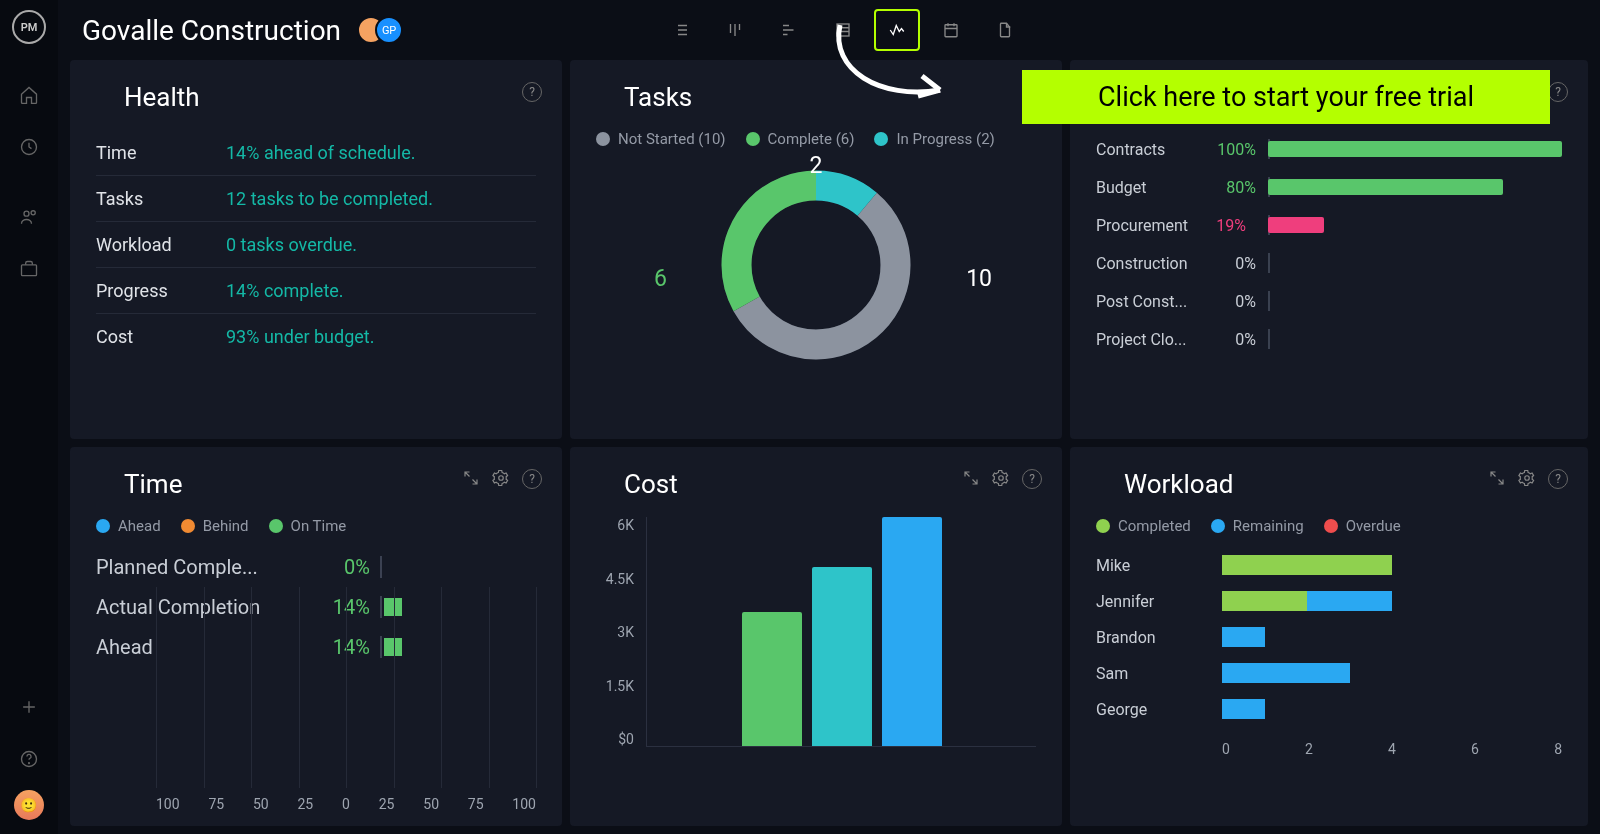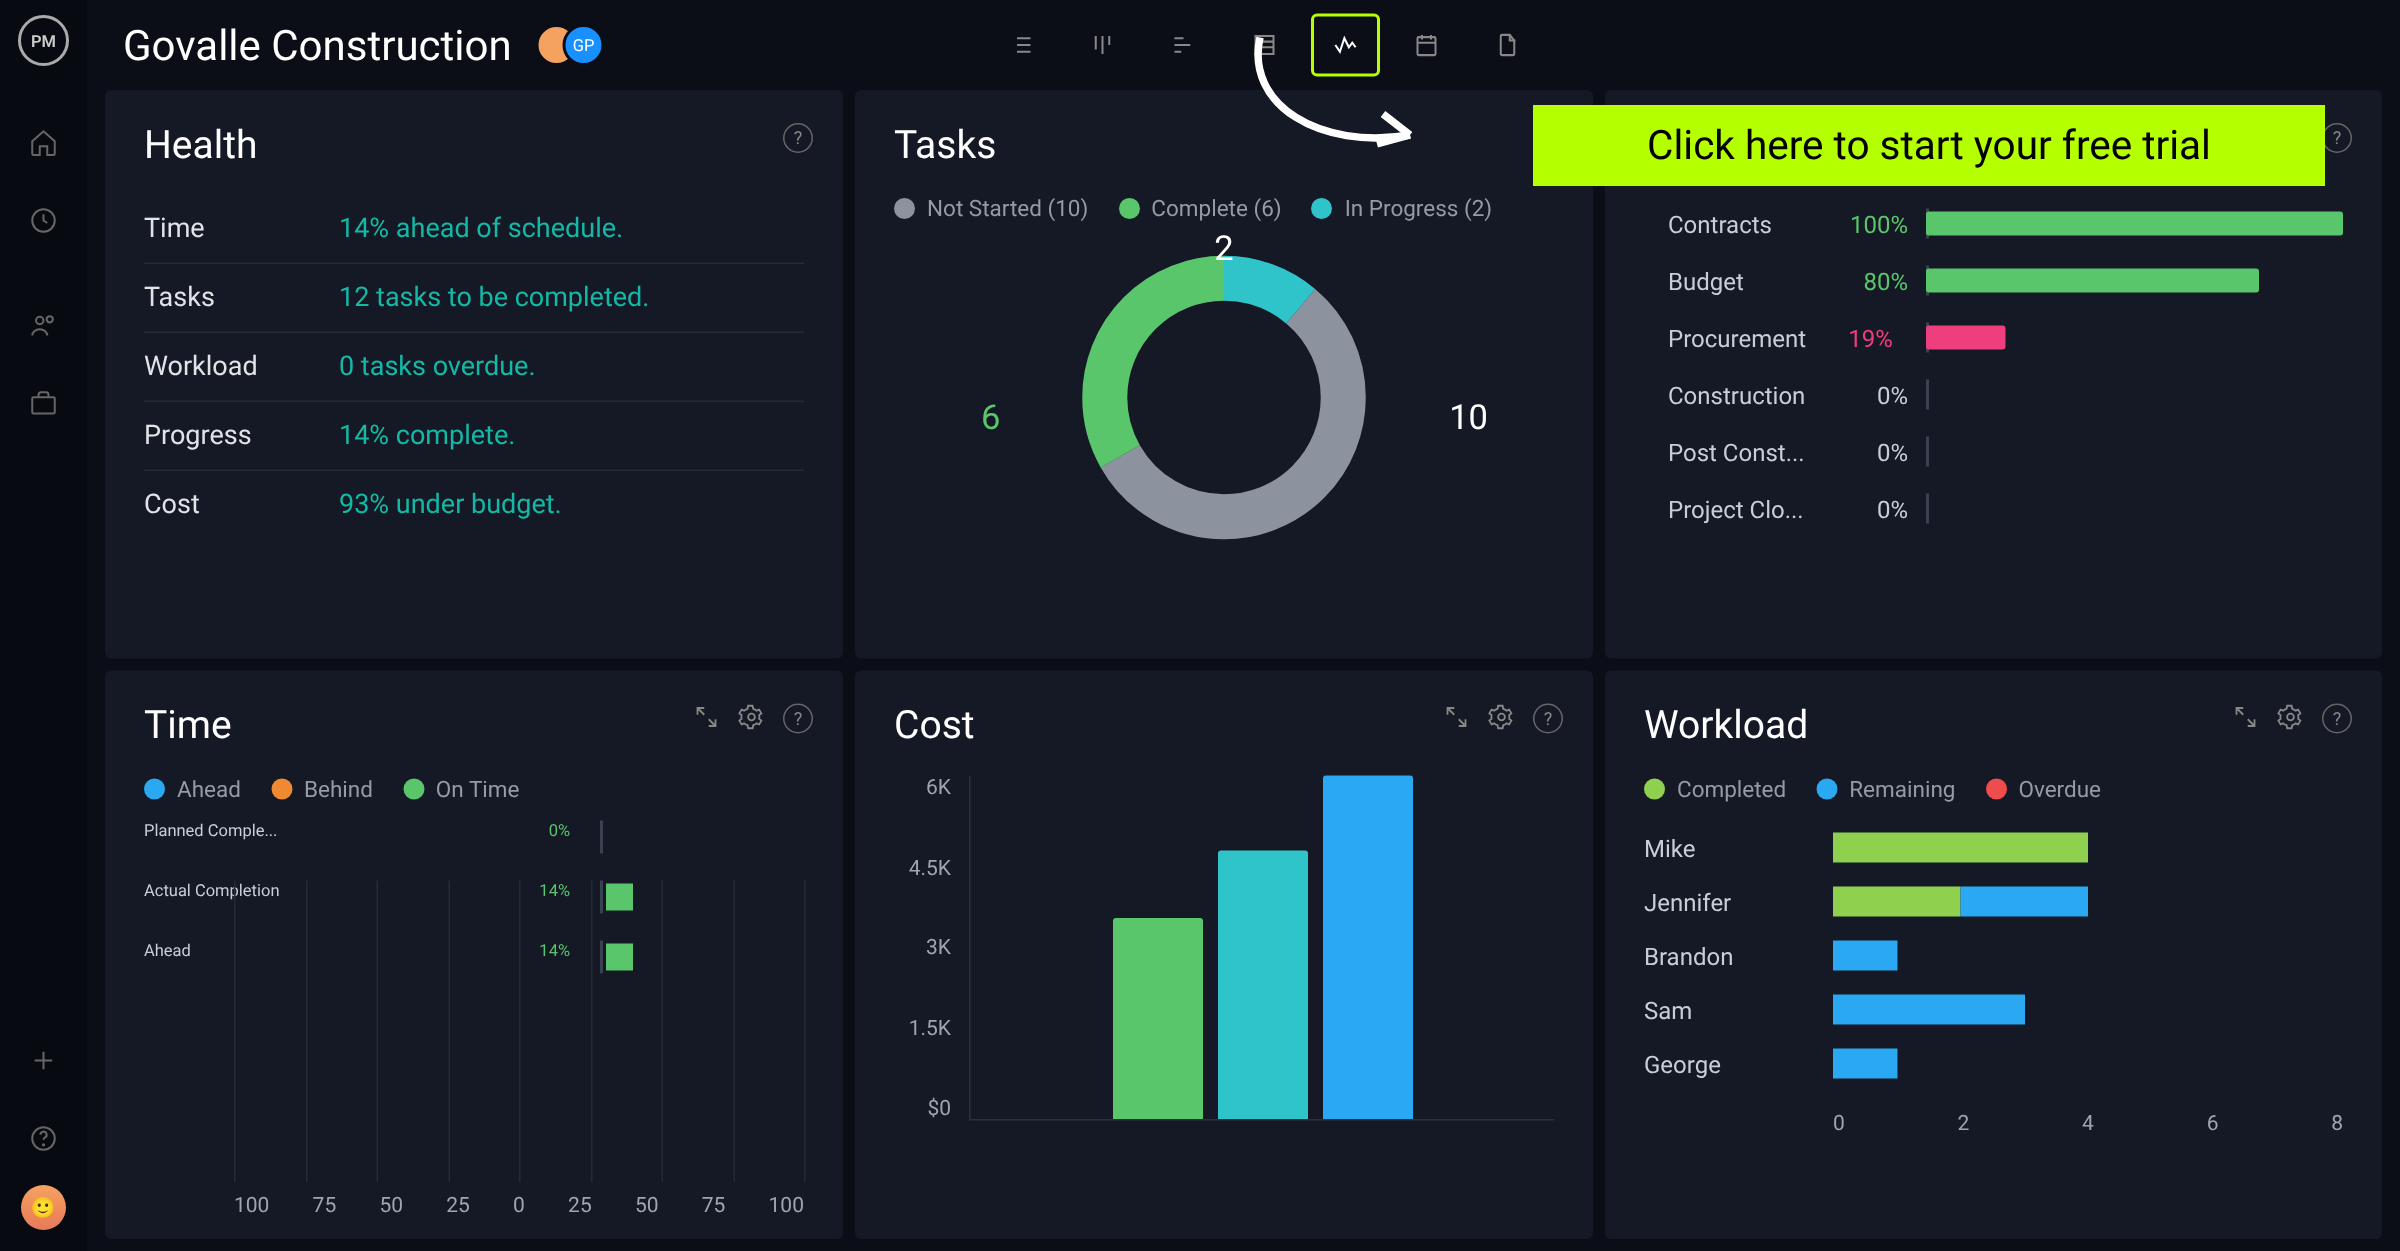--- a/index.html
+++ b/index.html
@@ -51,34 +51,34 @@
   .grid {
     flex:1; display:grid;
     grid-template-columns: 492px 492px 1fr;
     grid-template-rows: 1fr 1fr;
     gap:8px; padding:0 12px 8px 12px;
   }
   .card {
     background:#151925; border-radius:4px; padding:22px 26px; position:relative;
     overflow:hidden;
   }
-  .card-title { font-size:26px; color:#fff; font-weight:400; margin-bottom:18px;}
+  .card-title { font-size:26px; color:#fff; font-weight:400; margin-bottom:18px;margin-left:28px;}
   .card-ctrls { position:absolute; top:22px; right:20px; display:flex; gap:12px; color:#888;}
   .card-ctrls .cc{width:18px;height:18px;cursor:pointer;}
   .ctrl-help{width:20px;height:20px;border:1.5px solid #666;border-radius:50%;display:flex;align-items:center;justify-content:center;font-size:12px;color:#888;}
   .health-rows { margin-top:6px;}
   .hrow { display:flex; padding:12px 0; border-bottom:1px solid #252a38; }
   .hrow:last-child{border-bottom:none;}
   .hlabel { width:130px; font-size:18px; color:#e0e3e8;}
   .hval { font-size:18px; color:#14b8a6;}
   .legend { display:flex; gap:20px; margin:8px 0 12px 0; flex-wrap:wrap; font-size:15px; color:#949aa6;}
   .lg { display:flex; align-items:center; gap:8px;}
   .dot{width:14px;height:14px;border-radius:50%;}
   .lg-lbl{white-space:nowrap;}
-  .prog-rows { margin-top:10px;margin-left:16px;}
+  .prog-rows { margin-top:10px;}
   .prow { display:flex; align-items:center; height:38px; font-size:16px;}
   .plabel { width:110px; white-space:nowrap; overflow:hidden; text-overflow:ellipsis; color:#c9ced6;}
   .ppct { width:50px; text-align:right; }
   .pbar-wrap { flex:1; margin-left:12px; position:relative; height:20px;}
   .pbar { height:16px; border-radius:2px; position:absolute; left:0; top:2px;}
   .ptick { position:absolute; width:2px; height:20px; background:#3a4150; left:0;}
   
   .donut-wrap{display:flex;justify-content:center;position:relative;height:230px;margin-top:0;}
   .donut-num{position:absolute;font-size:23px;color:#fff;}
   
@@ -87,21 +87,21 @@
   .cost-yaxis span{padding-right:8px;}
   .cost-plot{position:absolute;left:50px;right:0;top:0;bottom:30px;border-left:1px solid #2b3040;border-bottom:1px solid #2b3040;display:flex;align-items:flex-end;justify-content:center;gap:10px;}
   .cbar{width:60px;border-radius:2px 2px 0 0;}
   
   .wrow{display:flex;align-items:center;height:36px;font-size:16px;}
   .wname{width:126px;color:#c9ced6;}
   .wbar-track{flex:1;position:relative;height:20px;}
   .wseg{position:absolute;top:0;height:20px;}
   .waxis{display:flex;justify-content:space-between;margin-left:126px;font-size:14px;color:#9ea5b0;margin-top:14px;}
   
-  .trow{display:flex;align-items:flex-start;height:40px;font-size:11px;gap:10px;}
+  .trow{display:flex;align-items:center;height:40px;font-size:20px;}
   .tlabel{width:220px;color:#c9ced6;white-space:nowrap;overflow:hidden;text-overflow:ellipsis;}
   .tpct{width:54px;text-align:right;}
   .tbar-wrap{width:60px;margin-left:10px;position:relative;height:22px;}
   .tbar{height:18px;position:absolute;top:2px;left:4px;}
   .ttick{position:absolute;top:0;left:0;width:2px;height:22px;background:#3b4152;}
   .time-axis{position:absolute;bottom:14px;left:86px;right:26px;display:flex;justify-content:space-between;font-size:14px;color:#9ea5b0;}
   .time-gridwrap{position:absolute;bottom:38px;left:86px;right:26px;top:140px;}
   .time-gridwrap .gl{position:absolute;top:0;bottom:0;width:1px;background:#252a38;}
   
   .cta {

